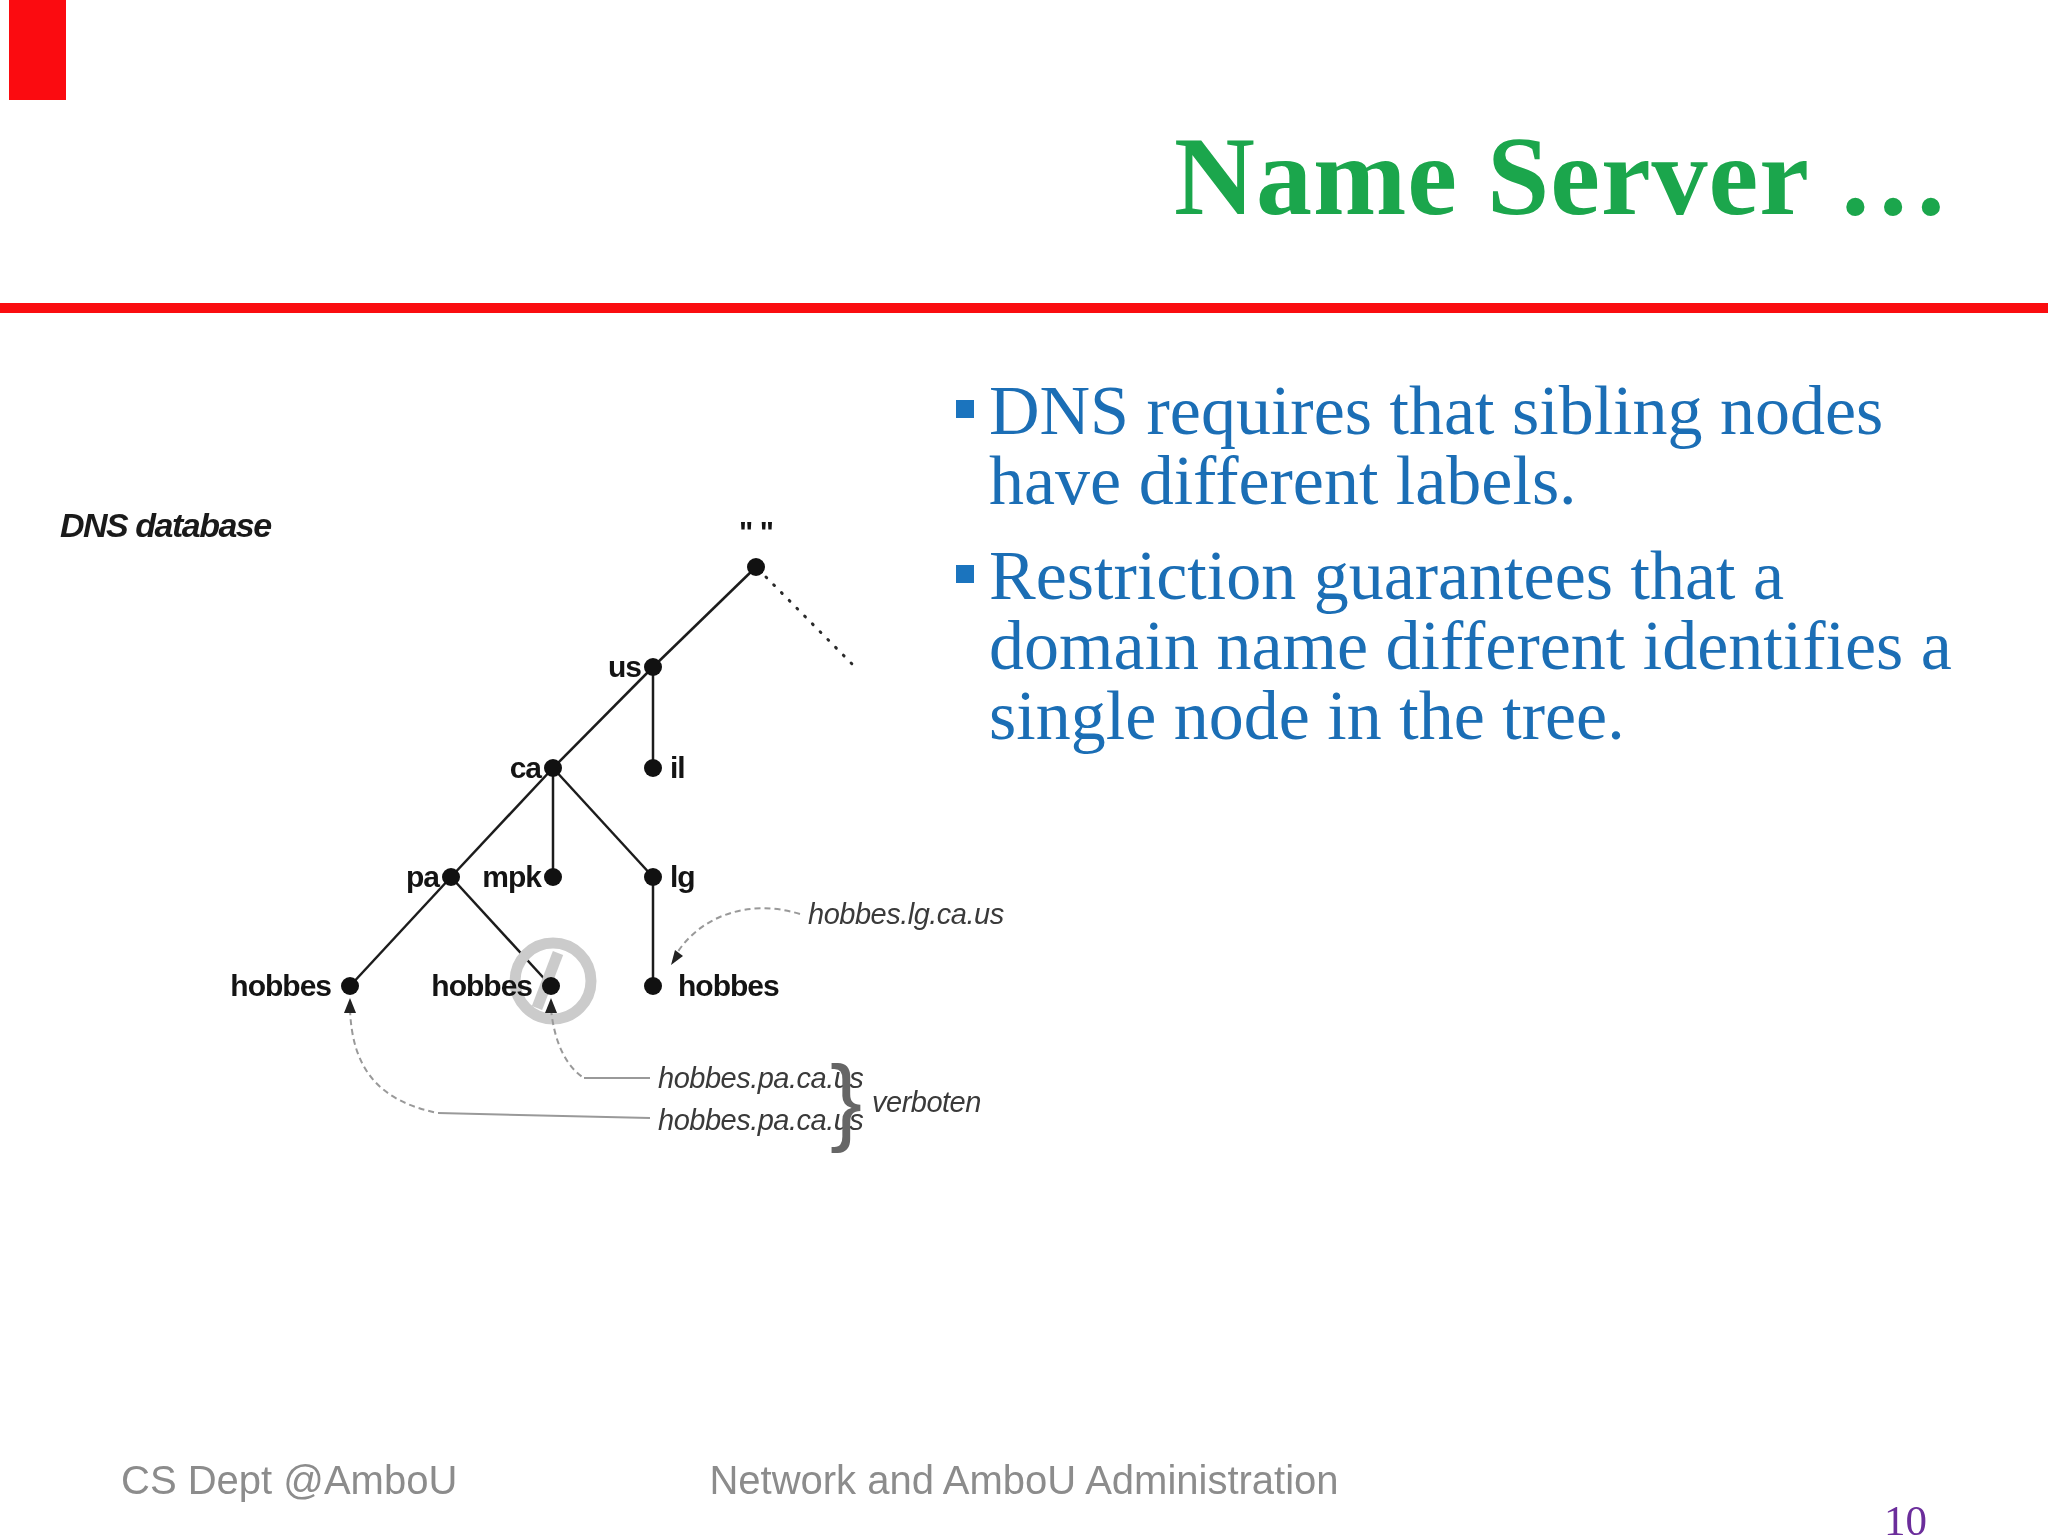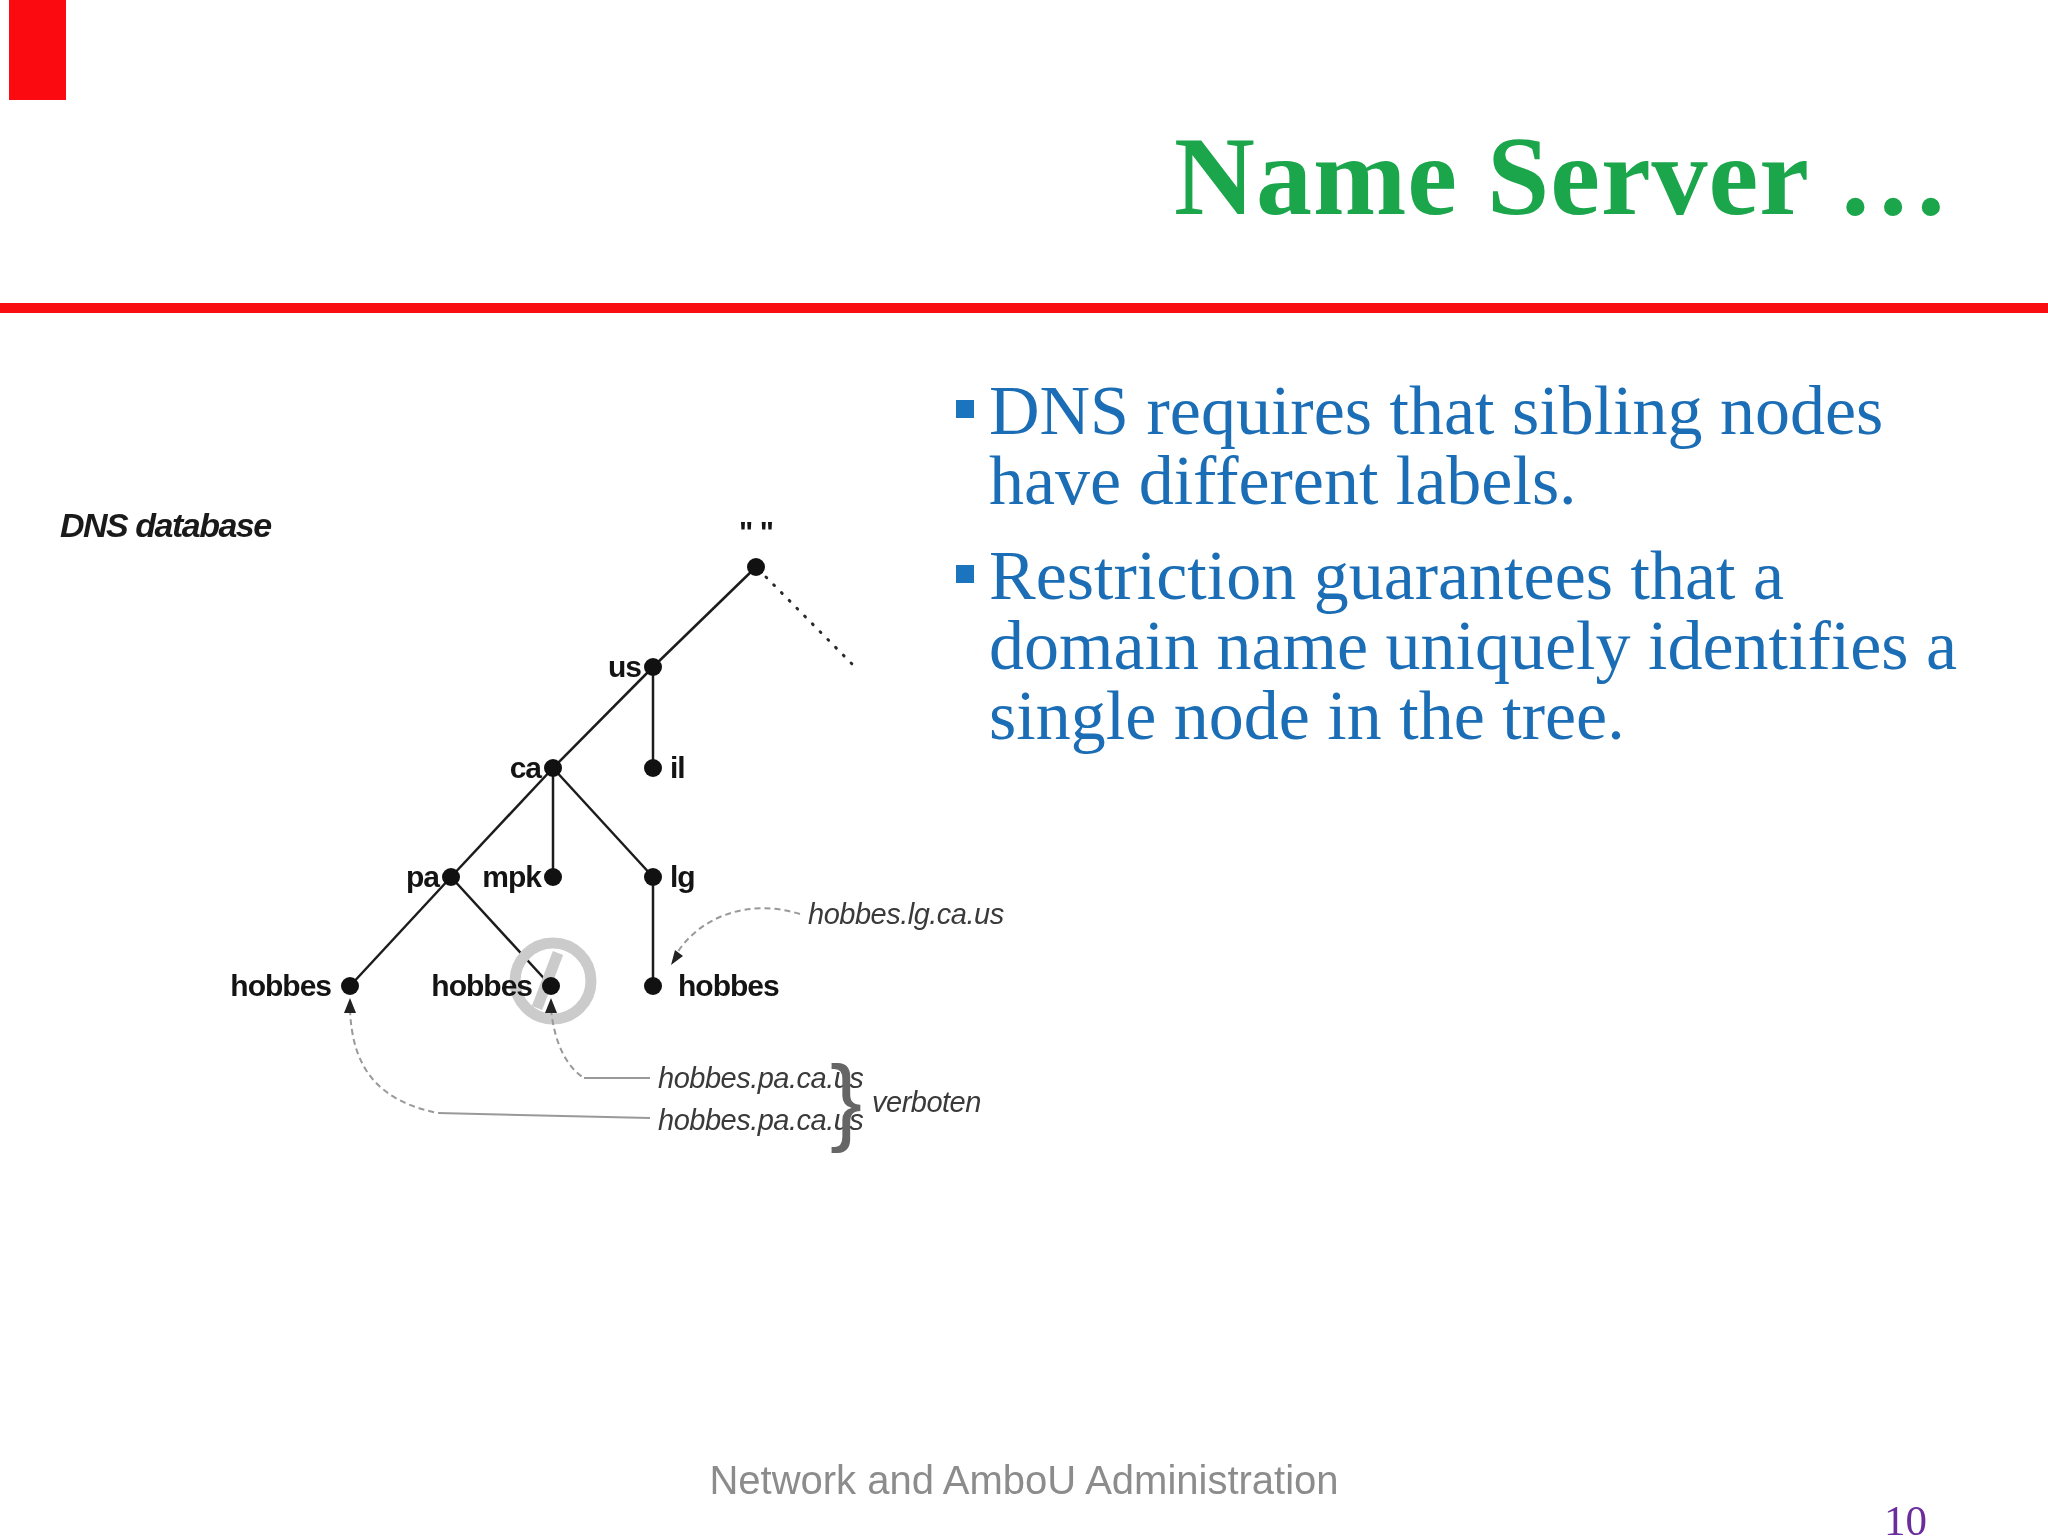--- a/index.html
+++ b/index.html
@@ -36,21 +36,21 @@
 
   <div class="red-rule"></div>
 
   <div class="bullets">
     <div class="bullet-item">
       <span class="bullet-square"></span>
       <span class="bullet-text">DNS requires that sibling nodes have different labels.</span>
     </div>
     <div class="bullet-item">
       <span class="bullet-square"></span>
-      <span class="bullet-text">Restriction guarantees that a domain name uniquely identifies a single node in the tree.</span>
+      <span class="bullet-text">Restriction guarantees that a domain name different identifies a single node in the tree.</span>
     </div>
   </div>
 
   <svg style="position:absolute;left:0;top:480px;" width="1100" height="700" viewBox="0 0 1100 700">
 
     <text class="diagram-caption" x="60" y="57">DNS database</text>
 
     <g stroke="#1c1c1c" stroke-width="2.5">
       <line x1="756" y1="87" x2="653" y2="187"></line>
       <line x1="653" y1="187" x2="553" y2="288"></line>
@@ -106,16 +106,17 @@
       <polygon points="350,518 344,533 356,533"></polygon>
     </g>
 
     <text class="fqdn" x="808" y="444">hobbes.lg.ca.us</text>
     <text class="fqdn" x="658" y="608">hobbes.pa.ca.us</text>
     <text class="fqdn" x="658" y="650">hobbes.pa.ca.us</text>
     <text x="830" y="653" font-size="96" fill="#666666" font-family="Liberation Serif, serif">}</text>
     <text class="fqdn" x="872" y="632">verboten</text>
   </svg>
 
+  <div class="footer-left">CS Dept @AmboU</div>
   <div class="footer-center">Network and AmboU Administration</div>
   <div class="page-number">10</div>
 
 </div>
 
 </body></html>

